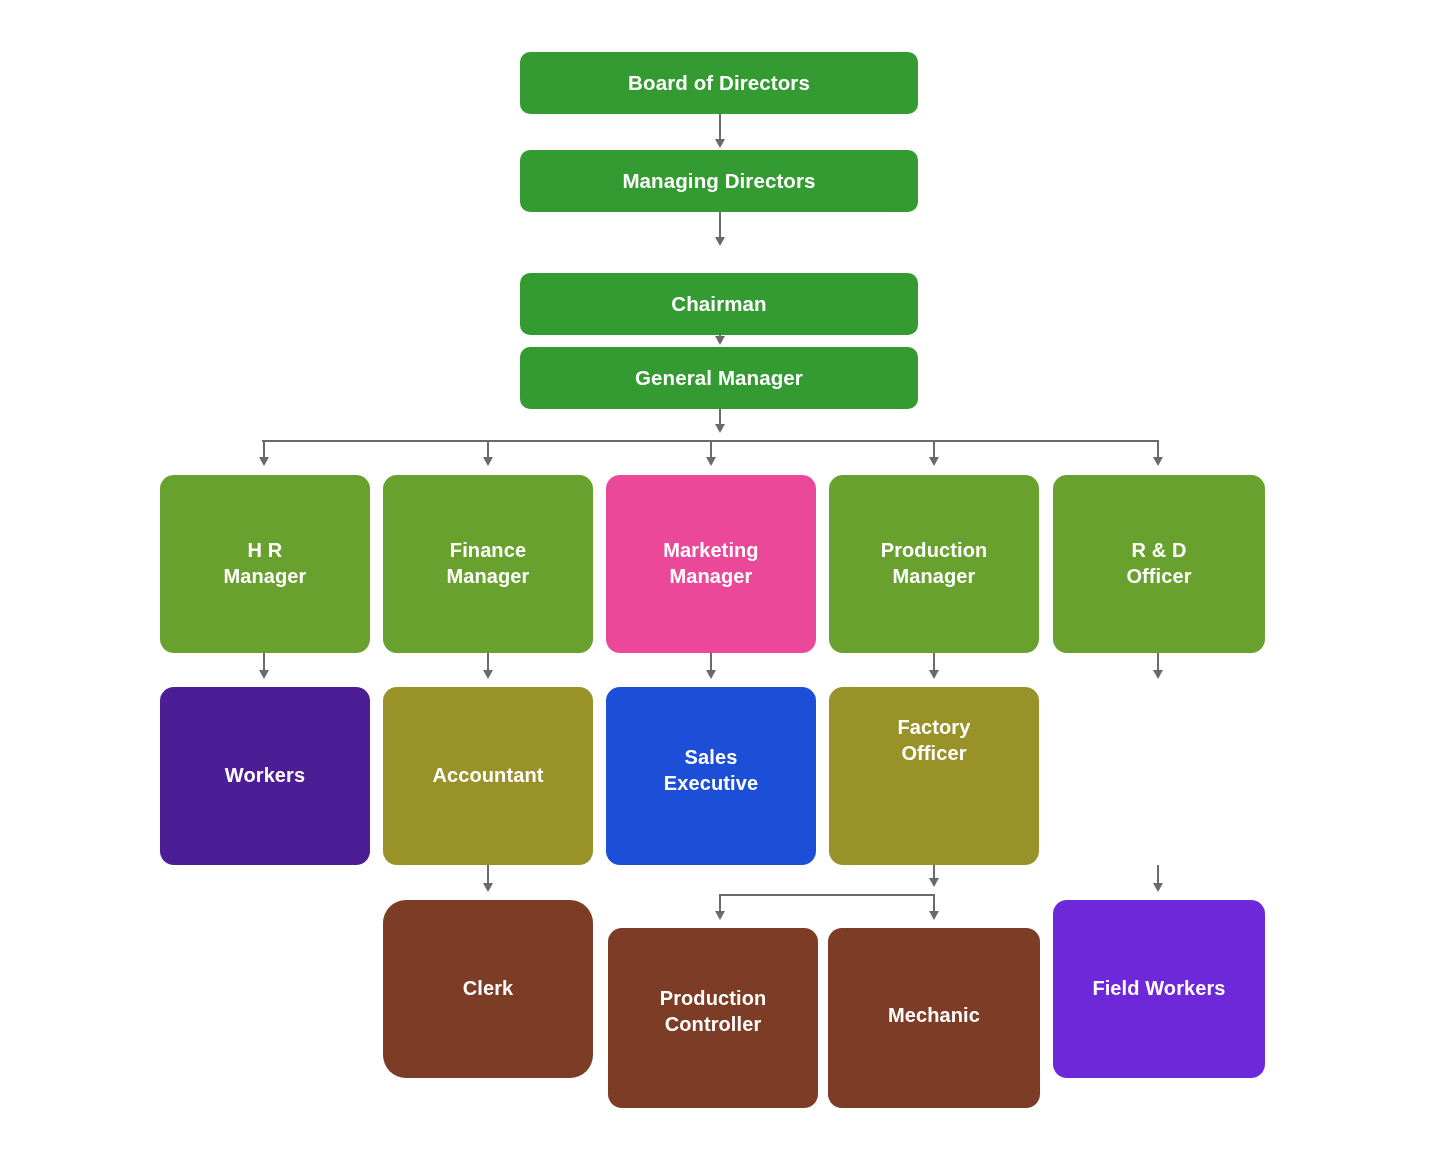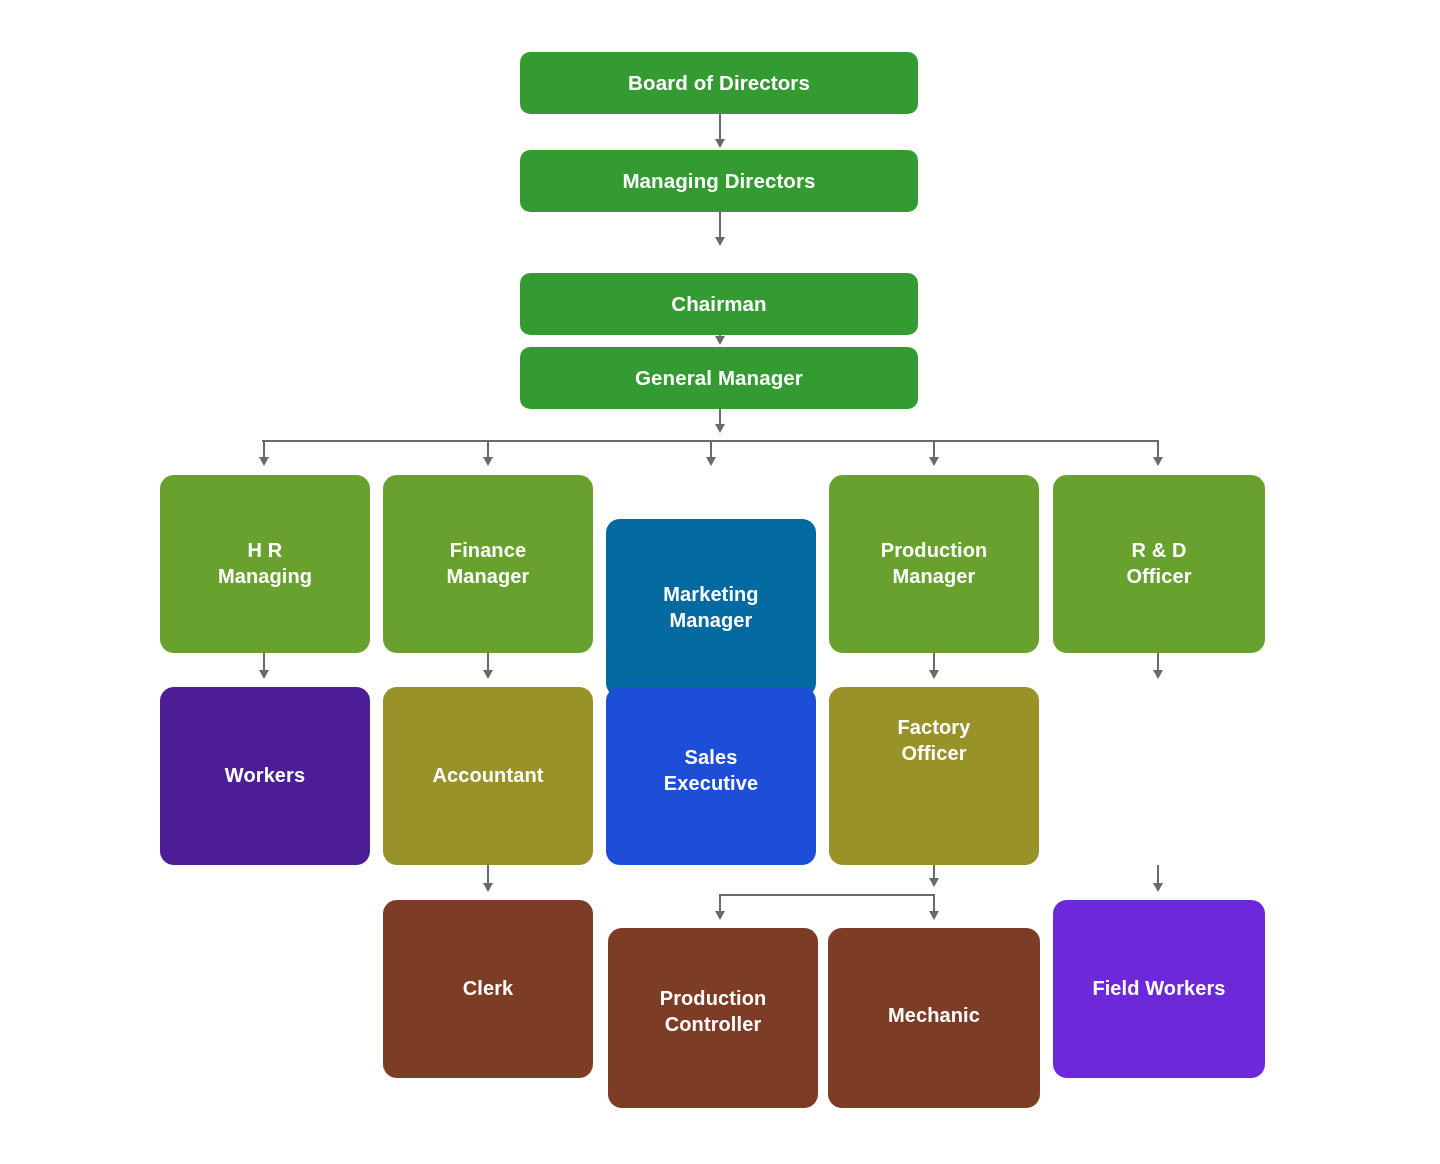--- a/index.html
+++ b/index.html
@@ -147,29 +147,29 @@
   <div class="node tier-exec" style="left:520px; top:249px; width:398px; height:62px; background:#349a32;margin-top:24px;">
     <span class="label">Chairman</span>
   </div>
 
   <div class="node tier-exec" style="left:520px; top:347px; width:398px; height:62px; background:#349a32;">
     <span class="label">General Manager</span>
   </div>
 
   <div class="node tier-mgr" style="left:160px; top:475px; width:210px; height:178px; background:#69a12e;">
     <span class="label">H R
-Managing</span>
+Manager</span>
   </div>
 
   <div class="node tier-mgr" style="left:383px; top:475px; width:210px; height:178px; background:#69a12e;">
     <span class="label">Finance
 Manager</span>
   </div>
 
-  <div class="node tier-mgr" style="left:606px; top:475px; width:210px; height:178px; background:#0369a1;margin-top:44px;">
+  <div class="node tier-mgr" style="left:606px; top:475px; width:210px; height:178px; background:#ec4899;">
     <span class="label">Marketing
 Manager</span>
   </div>
 
   <div class="node tier-mgr" style="left:829px; top:475px; width:210px; height:178px; background:#69a12e;">
     <span class="label">Production
 Manager</span>
   </div>
 
   <div class="node tier-mgr" style="left:1053px; top:475px; width:212px; height:178px; background:#69a12e;">
@@ -189,21 +189,21 @@
     <span class="label">Sales
 Executive</span>
   </div>
 
   <div class="node tier-staff" style="left:829px; top:687px; width:210px; height:178px; background:#989229; align-items:flex-start; padding-top:28px;">
     <span class="label">Factory
 Officer</span>
   </div>
 
 
-  <div class="node tier-ops" style="left:383px; top:900px; width:210px; height:178px; background:#7d3c25;">
+  <div class="node tier-ops" style="left:383px; top:900px; width:210px; height:178px; background:#7d3c25;border-radius:23px;">
     <span class="label">Clerk</span>
   </div>
 
   <div class="node tier-ops" style="left:608px; top:928px; width:210px; height:180px; background:#7d3c25; align-items:flex-start; padding-top:58px;">
     <span class="label">Production
 Controller</span>
   </div>
 
   <div class="node tier-ops" style="left:828px; top:928px; width:212px; height:180px; background:#7d3c25; align-items:flex-start; padding-top:75px;">
     <span class="label">Mechanic</span>

